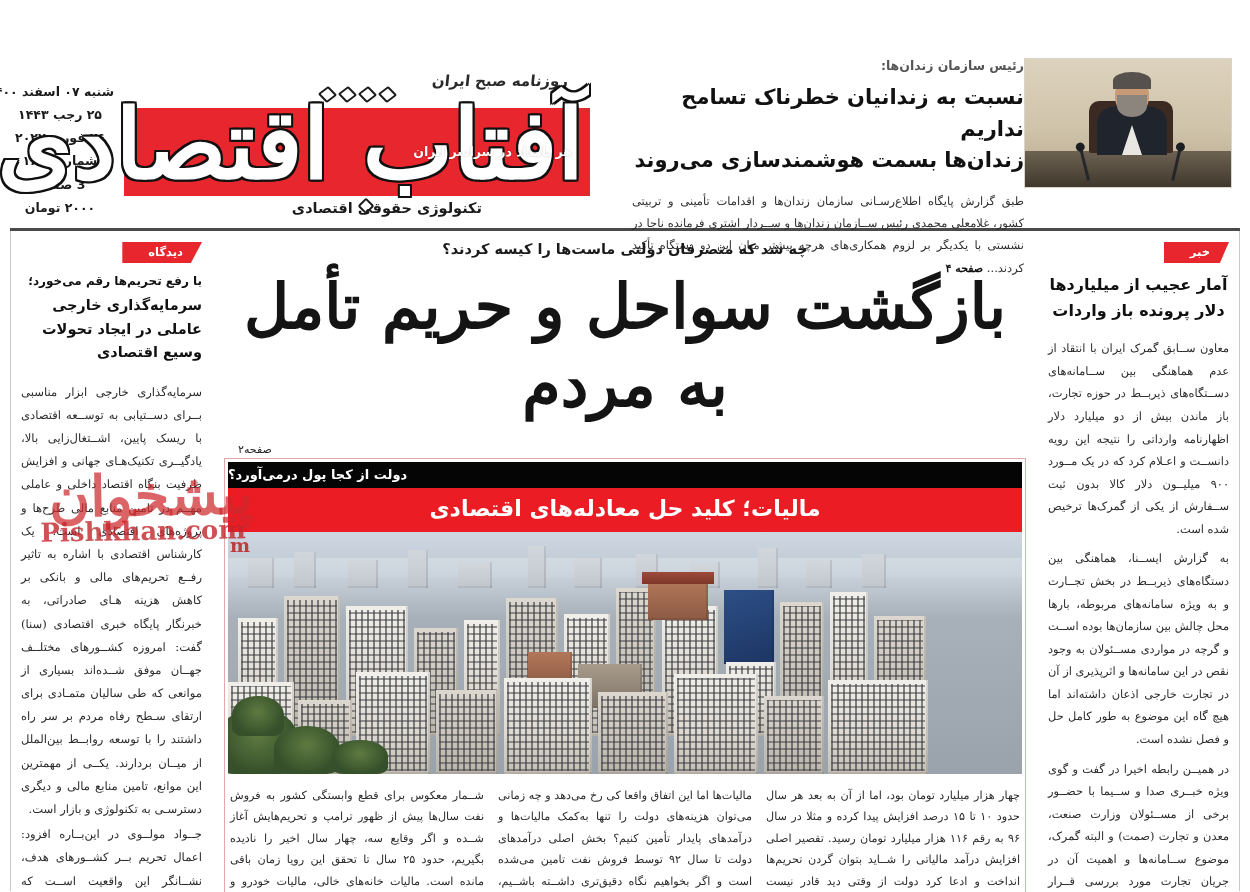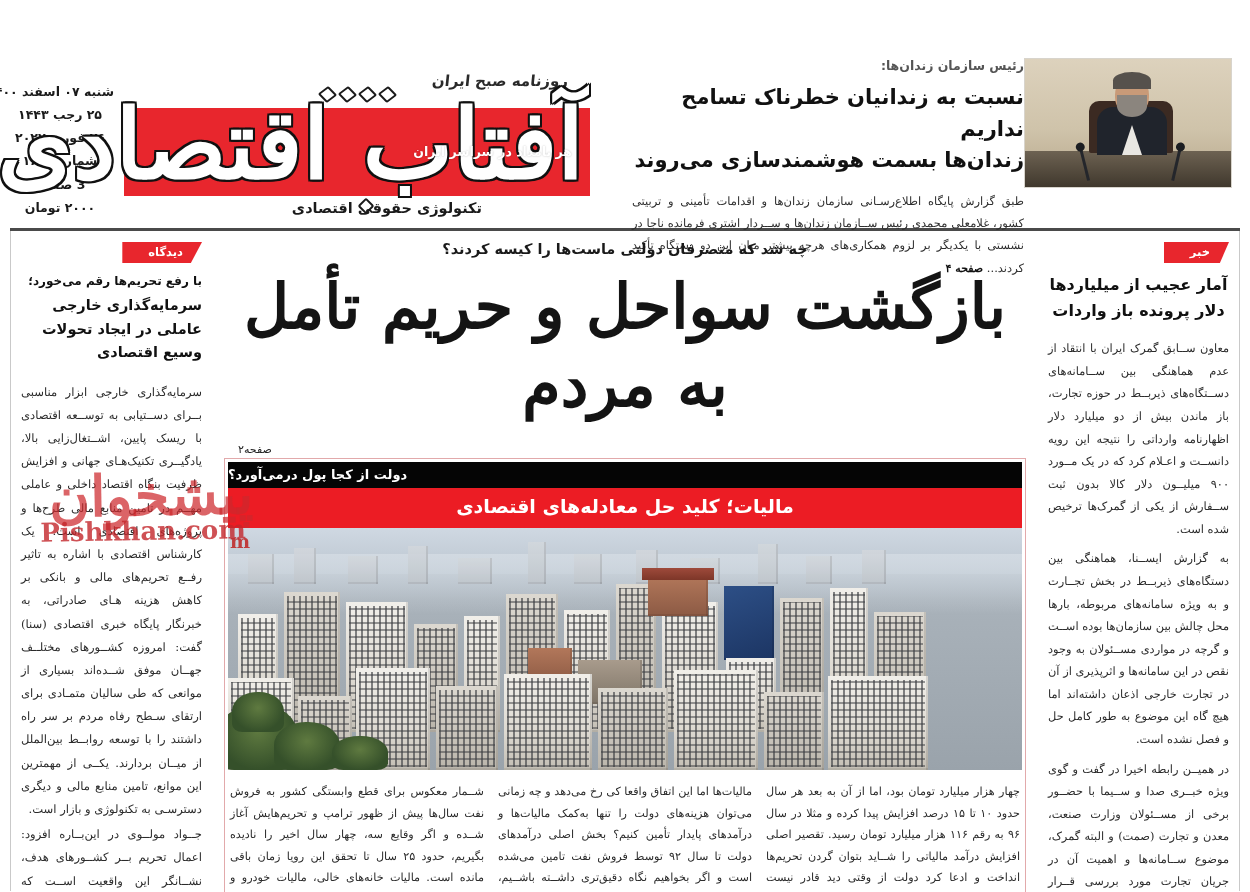--- a/index.html
+++ b/index.html
@@ -338,21 +338,21 @@
     text-align: left;
     font-size: 13px;
     font-weight: bold;
     padding: 5px 0 6px;
     letter-spacing: -0.2px;
   }
   .feat-red {
     background: #ec1c24;
     color: #fff;
     text-align: center;
-    font-size: 19px;
+    font-size: 22px;
     font-weight: bold;
     padding: 7px 0 9px;
     letter-spacing: -0.6px;
     line-height: 1.25;
   }
   .feat-photo {
     height: 242px;
     position: relative;
     overflow: hidden;
     background: linear-gradient(180deg,#c9d3dd 0%,#b4bfc9 14%,#a9b2ba 30%,#9aa3ab 100%);

